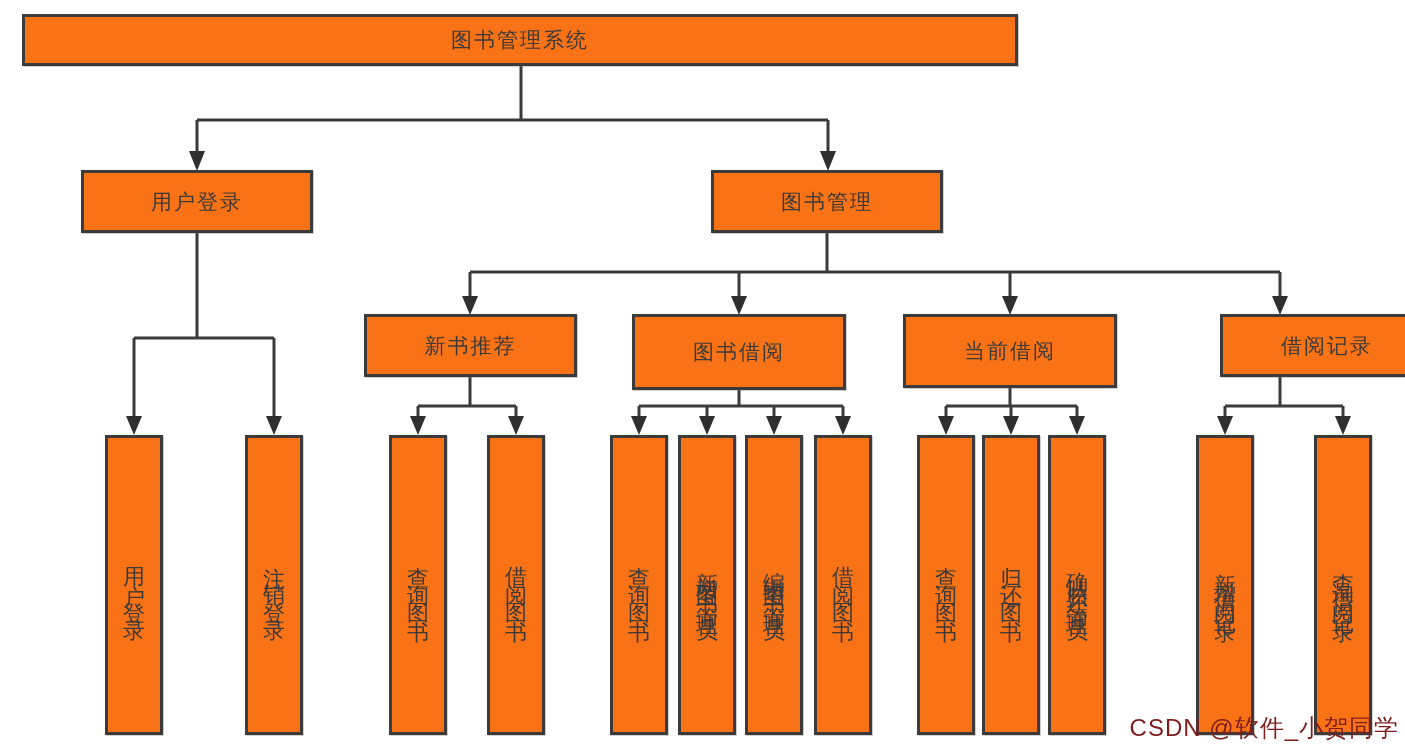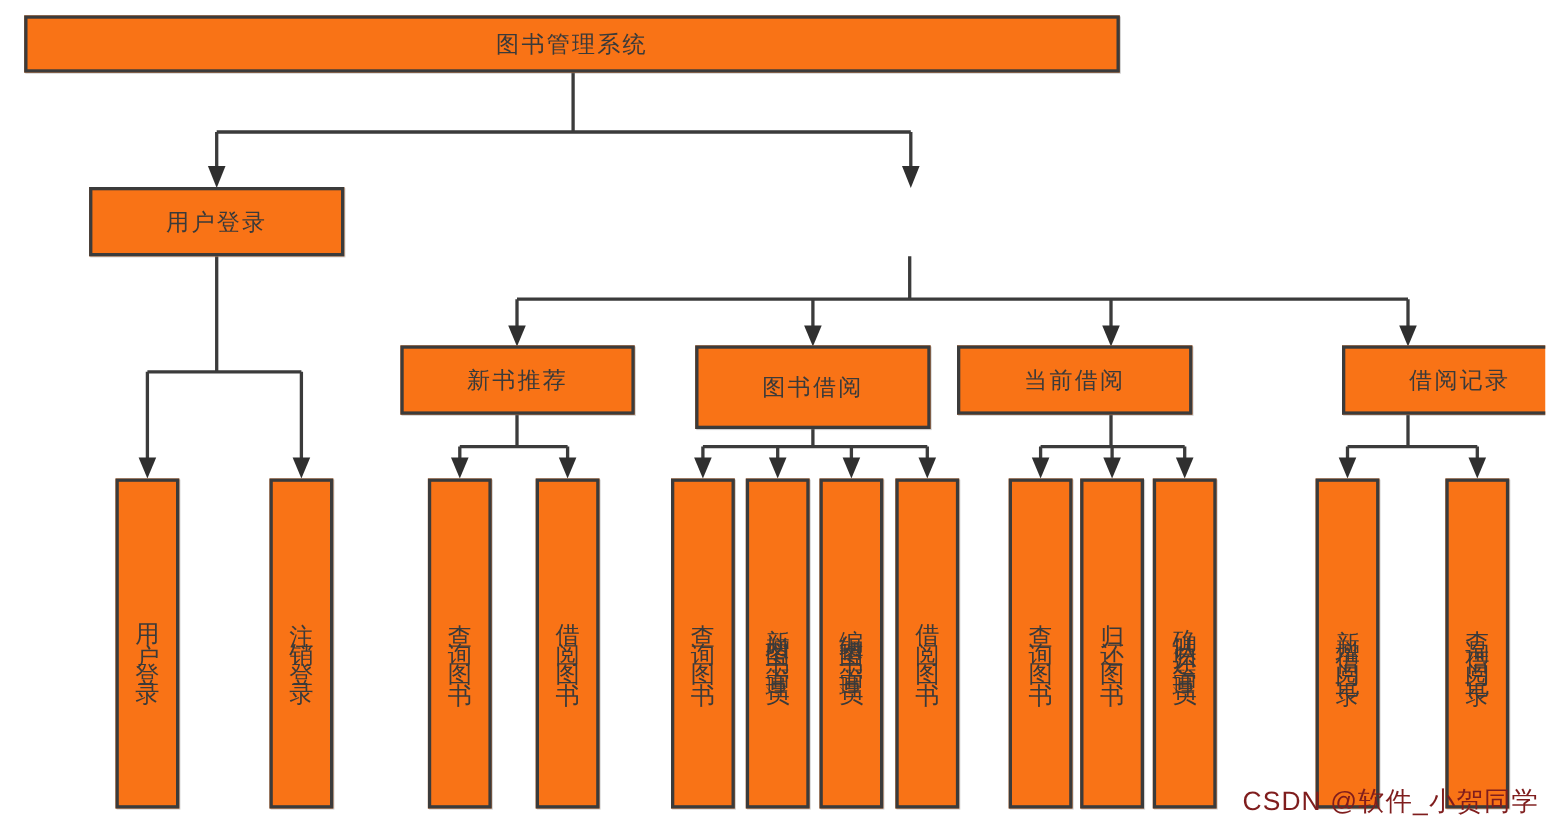--- a/index.html
+++ b/index.html
@@ -108,28 +108,31 @@
     </g>
   </svg>
 
   <div class="node hnode" style="left:22px; top:14px; width:996px; height:52px;">
     <span>图书管理系统</span>
   </div>
 
   <div class="node hnode" style="left:81px; top:170px; width:232px; height:63px;">
     <span>用户登录</span>
   </div>
+  <div class="node hnode" style="left:711px; top:170px; width:232px; height:63px;">
+    <span>图书管理</span>
+  </div>
 
   <div class="node hnode" style="left:364px; top:314px; width:213px; height:63px;">
     <span>新书推荐</span>
   </div>
   <div class="node hnode" style="left:632px; top:314px; width:214px; height:76px;">
     <span>图书借阅</span>
   </div>
-  <div class="node hnode" style="left:870px; top:314px; width:214px; height:63px;font-family:Liberation Mono, monospace;">
+  <div class="node hnode" style="left:903px; top:314px; width:214px; height:74px;font-family:Liberation Mono, monospace;">
     <span>当前借阅</span>
   </div>
   <div class="node hnode" style="left:1220px; top:314px; width:214px; height:63px;">
     <span>借阅记录</span>
   </div>
 
   <div class="node vnode" style="left:105px; top:435px; width:58px; height:300px;">
     <span class="vtext v4">用户登录</span>
   </div>
   <div class="node vnode" style="left:245px; top:435px; width:58px; height:300px;">

